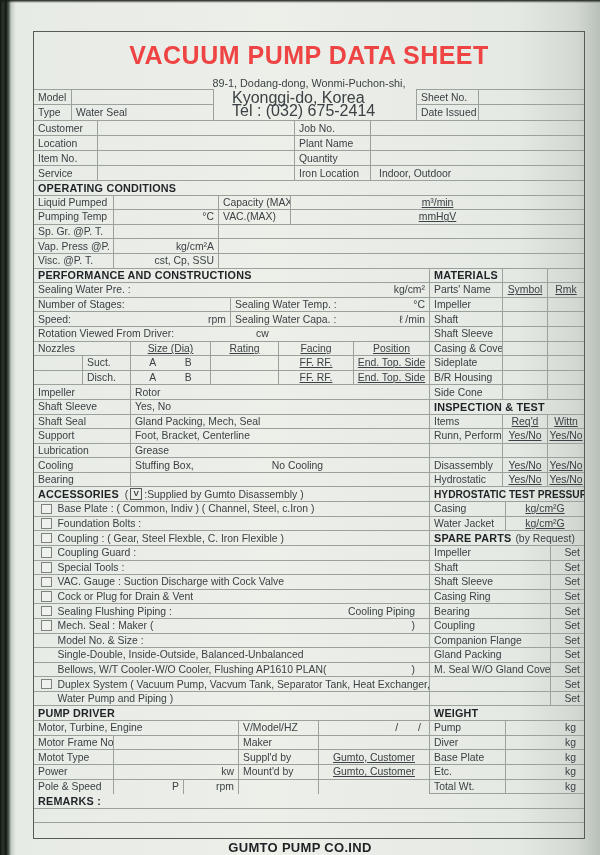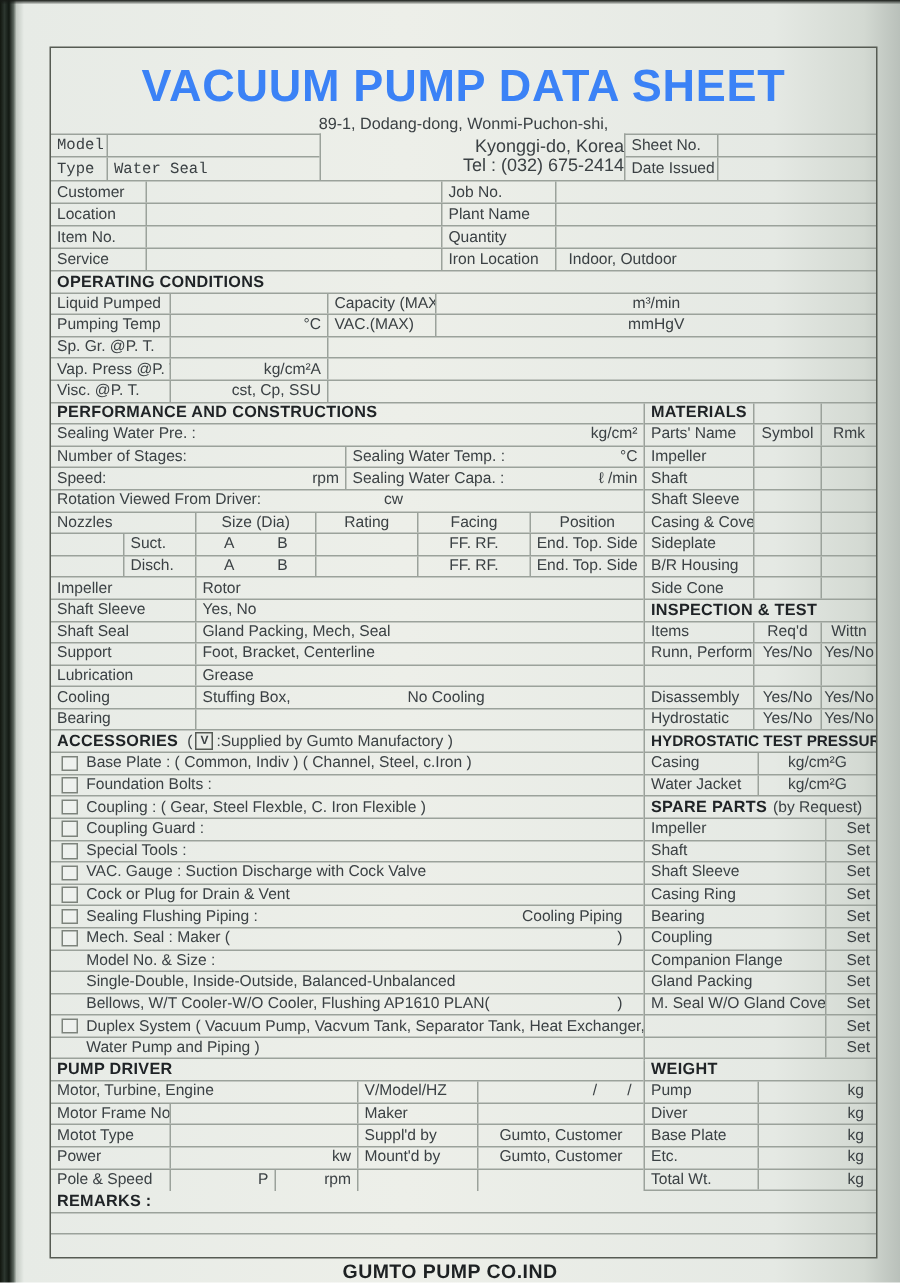--- a/index.html
+++ b/index.html
@@ -18,37 +18,37 @@
     background:linear-gradient(180deg,#171b17,rgba(23,27,23,0));}
   .sheet{position:absolute;left:33px;top:31px;width:552px;box-sizing:border-box;
     border:1.5px solid #565b53;font-size:10.4px;}
   .row{display:flex;height:var(--rh);border-bottom:1px solid var(--line);box-sizing:border-box;}
   .row.nl{border-bottom:none;}
   .c{height:100%;display:flex;align-items:center;padding:0 4px;box-sizing:border-box;
      border-right:1px solid var(--line);overflow:hidden;white-space:nowrap;flex:0 0 auto;}
   .c.nb{border-right:none;}
   .c.fx{flex:1 1 auto;}
   .ra{justify-content:flex-end;}
-  .ce{justify-content:center;}
+  .ce{justify-content:center;text-decoration:underline;}
   .sect{font-weight:bold;color:var(--head);font-size:10.8px;letter-spacing:.2px;}
   .band{position:relative;}
   .colL{position:absolute;left:0;top:0;width:396px;height:100%;box-sizing:border-box;
     border-right:1px solid var(--line);}
   .colR{position:absolute;left:396px;top:0;right:0;height:100%;}
   
   .title-block{height:57px;position:relative;}
-  .ttl{text-align:center;font-size:30px;font-weight:bold;letter-spacing:.5px;
-    color:#3b82f6;padding-top:9px;}
+  .ttl{text-align:center;font-size:25px;font-weight:bold;letter-spacing:.5px;
+    color:#ef4444;padding-top:9px;}
   .addr1{position:absolute;bottom:0;width:100%;text-align:center;font-size:10.8px;}
   .head-band{height:31px;border-bottom:1px solid var(--line);position:relative;}
   .mt-block{position:absolute;left:0;top:0;width:180px;height:100%;box-sizing:border-box;
     border-top:1px solid var(--line);border-right:1px solid var(--line);}
-  .mt-block .row{height:50%;font-family:Liberation Mono, monospace;}
-  .center-addr{position:absolute;left:180px;top:0;width:202px;height:100%;
-    text-align:right;font-size:12px;line-height:13px;padding-top:2px;box-sizing:border-box;}
+  .mt-block .row{height:50%;}
+  .center-addr{position:absolute;left:198px;top:0;width:202px;height:100%;
+    text-align:left;font-size:16px;line-height:13px;padding-top:2px;box-sizing:border-box;}
   .sd-block{position:absolute;left:382px;top:0;right:0;height:100%;box-sizing:border-box;
     border-top:1px solid var(--line);border-left:1px solid var(--line);}
   .sd-block .row{height:50%;}
   
   .cbx{display:inline-block;width:8.5px;height:8.5px;border:1px solid #7d837c;
     background:#eef1ee;margin:0 6px 0 3px;flex:0 0 auto;}
   .vbox{display:inline-block;width:10px;height:10px;border:1px solid #555a54;
     font-size:8px;line-height:10px;text-align:center;margin:0 2px;font-weight:bold;}
   .acc-text{white-space:nowrap;}
   .acc-right{margin-left:auto;padding-right:10px;}
@@ -374,21 +374,21 @@
     </div>
   </div>
 
   <div class="band" style="height:calc(var(--rh)*15)">
     <div class="colL">
       <div class="row">
         <span class="c fx nb">
           <span class="sect">ACCESSORIES</span>
           <span style="margin-left:6px">(</span>
           <span class="vbox">V</span>
-          <span>:Supplied by Gumto Manufactory )</span>
+          <span>:Supplied by Gumto Disassembly )</span>
         </span>
       </div>
       <div>
 
       <div class="row">
             <span class="c fx nb">
               <span class="cbx"></span>
               <span class="acc-text">Base Plate : ( Common, Indiv )   ( Channel, Steel, c.Iron )</span>
               <span class="acc-right"></span>
             </span>

